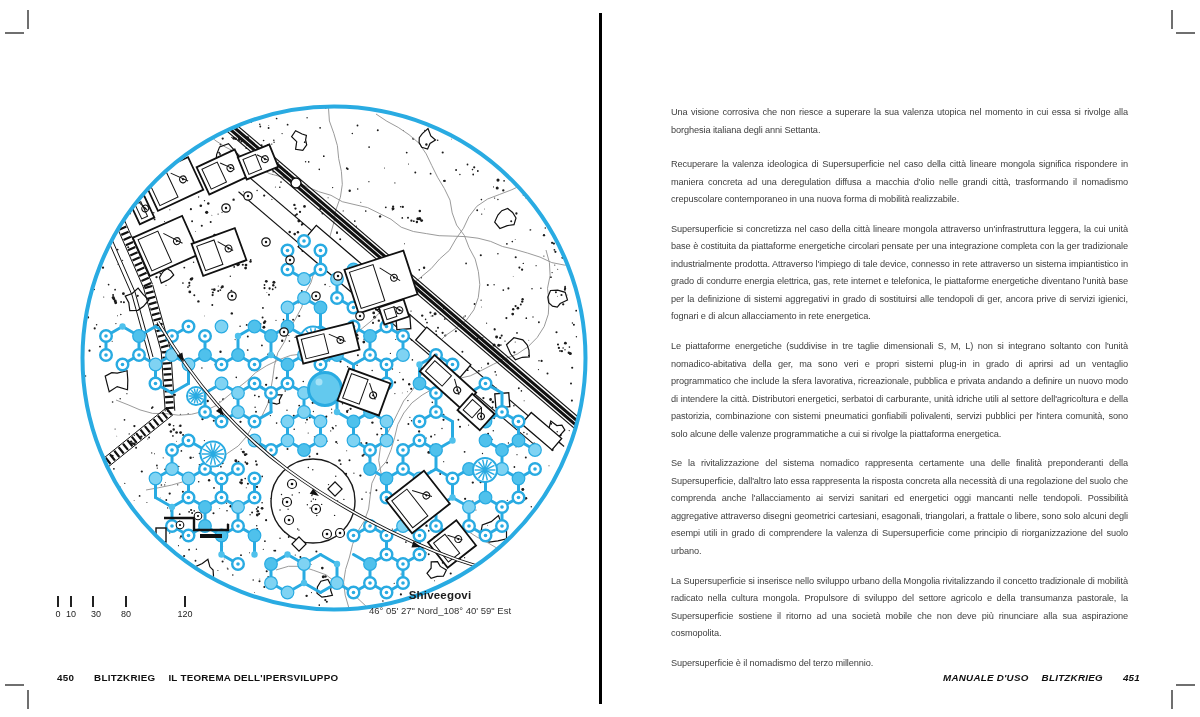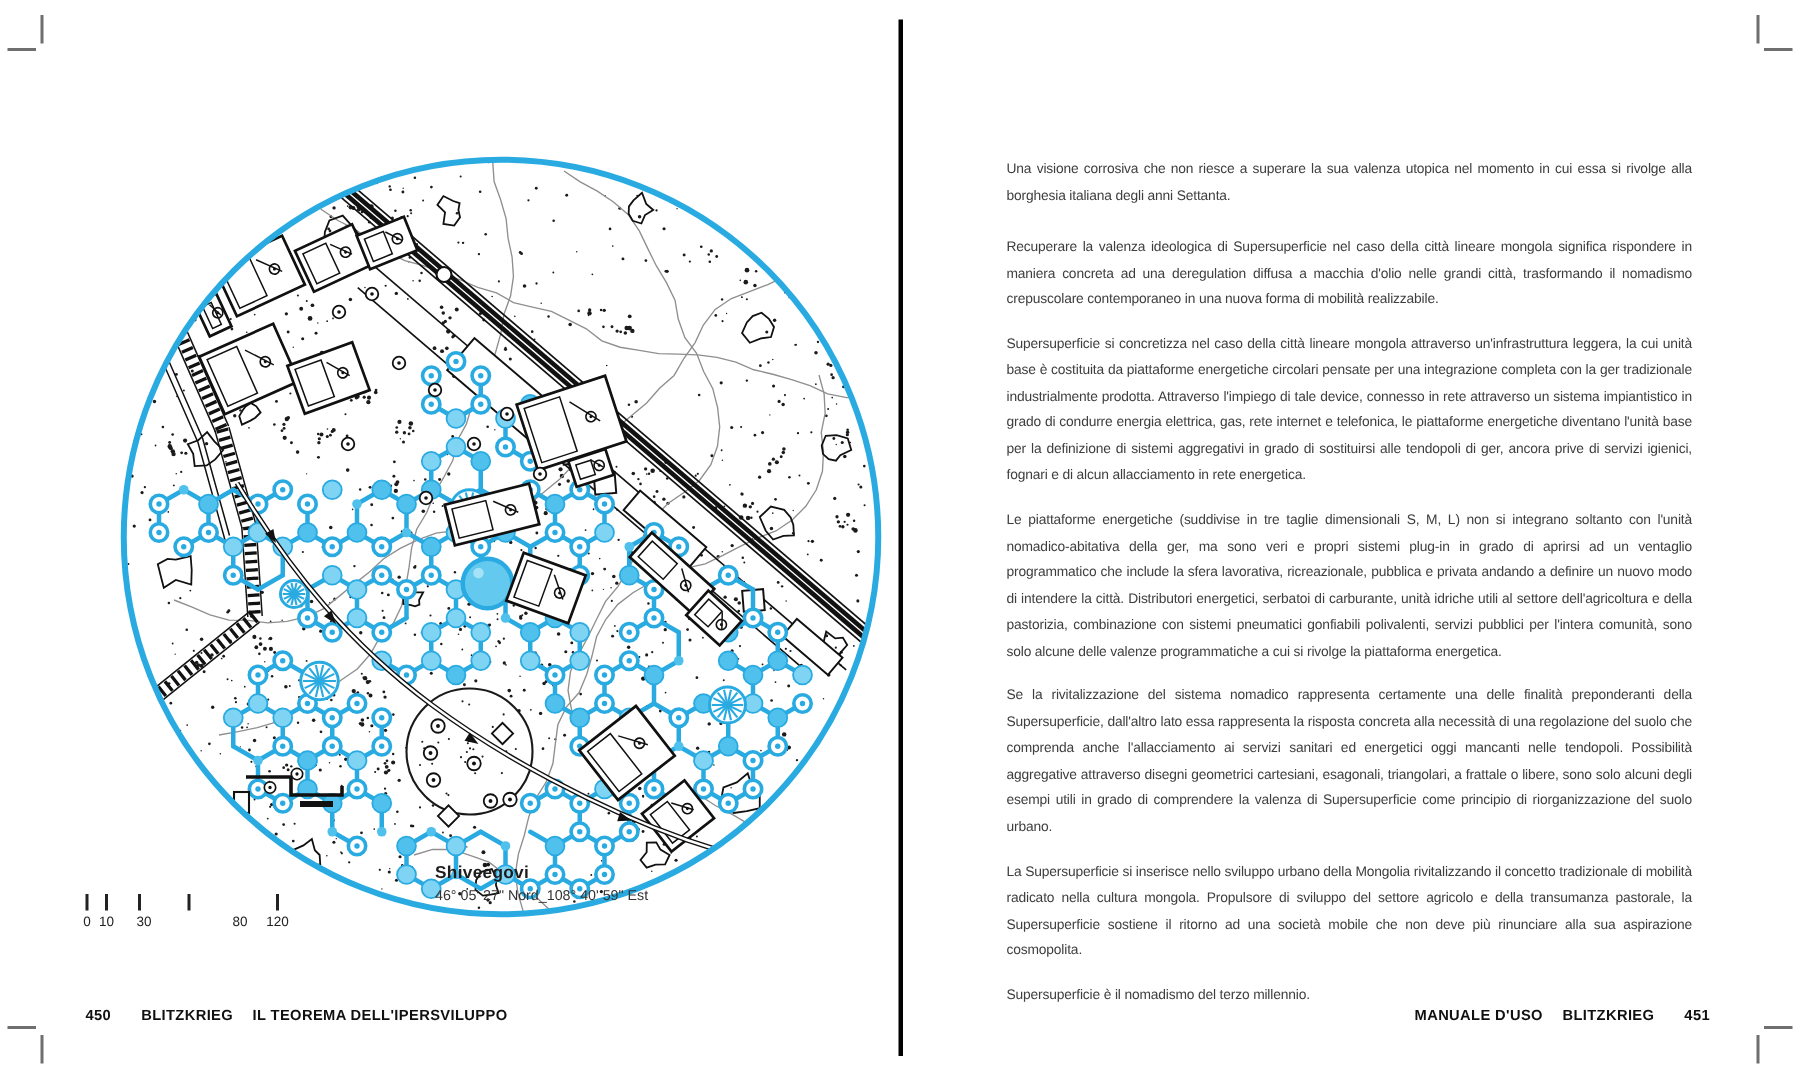--- a/index.html
+++ b/index.html
@@ -6,26 +6,26 @@
   body{width:1200px;height:717px;overflow:hidden;font-family:"Liberation Sans",sans-serif;position:relative;}
   .spread{position:absolute;left:0;top:0;width:1200px;height:717px;background:#fff;}
   .fold-line{position:absolute;left:599px;top:13px;width:2.5px;height:691px;background:#000;}
   .crop{position:absolute;background:#6f6f6f;}
   .crop.v{width:1.5px;height:19px;}
   .crop.h{width:19px;height:1.5px;}
   .map-wrap{position:absolute;left:76px;top:100px;width:516px;height:516px;}
   .scalebar{position:absolute;left:57px;top:596px;width:160px;height:28px;}
   .scalebar .tick{position:absolute;top:0;width:1.6px;height:11px;background:#222;}
   .scalebar .tick-label{position:absolute;top:13px;font-size:9px;color:#222;transform:translateX(-50%);}
-  .caption{position:absolute;left:290px;top:576px;width:300px;text-align:left;color:#1d1d1d;}
+  .caption{position:absolute;left:290px;top:589px;width:300px;text-align:center;color:#1d1d1d;}
   .caption-title{font-size:11.5px;font-weight:bold;letter-spacing:.2px;}
   .caption-coords{font-size:9.5px;margin-top:4px;color:#333;}
   .footer{position:absolute;top:645px;font-size:9.8px;font-weight:bold;color:#101010;letter-spacing:.25px;white-space:nowrap;margin-top:27px;}
   .footer-left{left:57px;}
-  .footer-right{right:60px;}
+  .footer-right{right:60px;font-style:italic;}
   .footer .gap-s{display:inline-block;width:13px;}
   .footer .gap-m{display:inline-block;width:20px;}
   .article{position:absolute;left:659px;top:92px;width:481px;color:#3e3e3e;
            font-size:9.2px;line-height:17.55px;text-align:justify;letter-spacing:-0.1px;}
   .article p{margin:12px;}
   .article p.lead{margin-bottom:17px;}
 </style>
 </head>
 <body>
 
@@ -1837,21 +1837,21 @@
       </svg></div>
 
   <div class="scalebar" id="scalebar">
       <div class="tick" style="left: 0px;"></div>
       <div class="tick-label" style="left: 1px;">0</div>
       <div class="tick" style="left: 13px;"></div>
       <div class="tick-label" style="left: 14px;">10</div>
       <div class="tick" style="left: 35px;"></div>
       <div class="tick-label" style="left: 39px;">30</div>
       <div class="tick" style="left: 68px;"></div>
-      <div class="tick-label" style="left: 69px; margin-left: 34px;">80</div>
+      <div class="tick-label" style="left: 69px;">80</div>
       <div class="tick" style="left: 127px;"></div>
       <div class="tick-label" style="left: 128px;">120</div>
     </div>
 
   <div class="caption">
     <div class="caption-title">Shiveegovi</div>
     <div class="caption-coords">46° 05' 27" Nord_108° 40' 59" Est</div>
   </div>
 
   <div class="footer footer-left">

